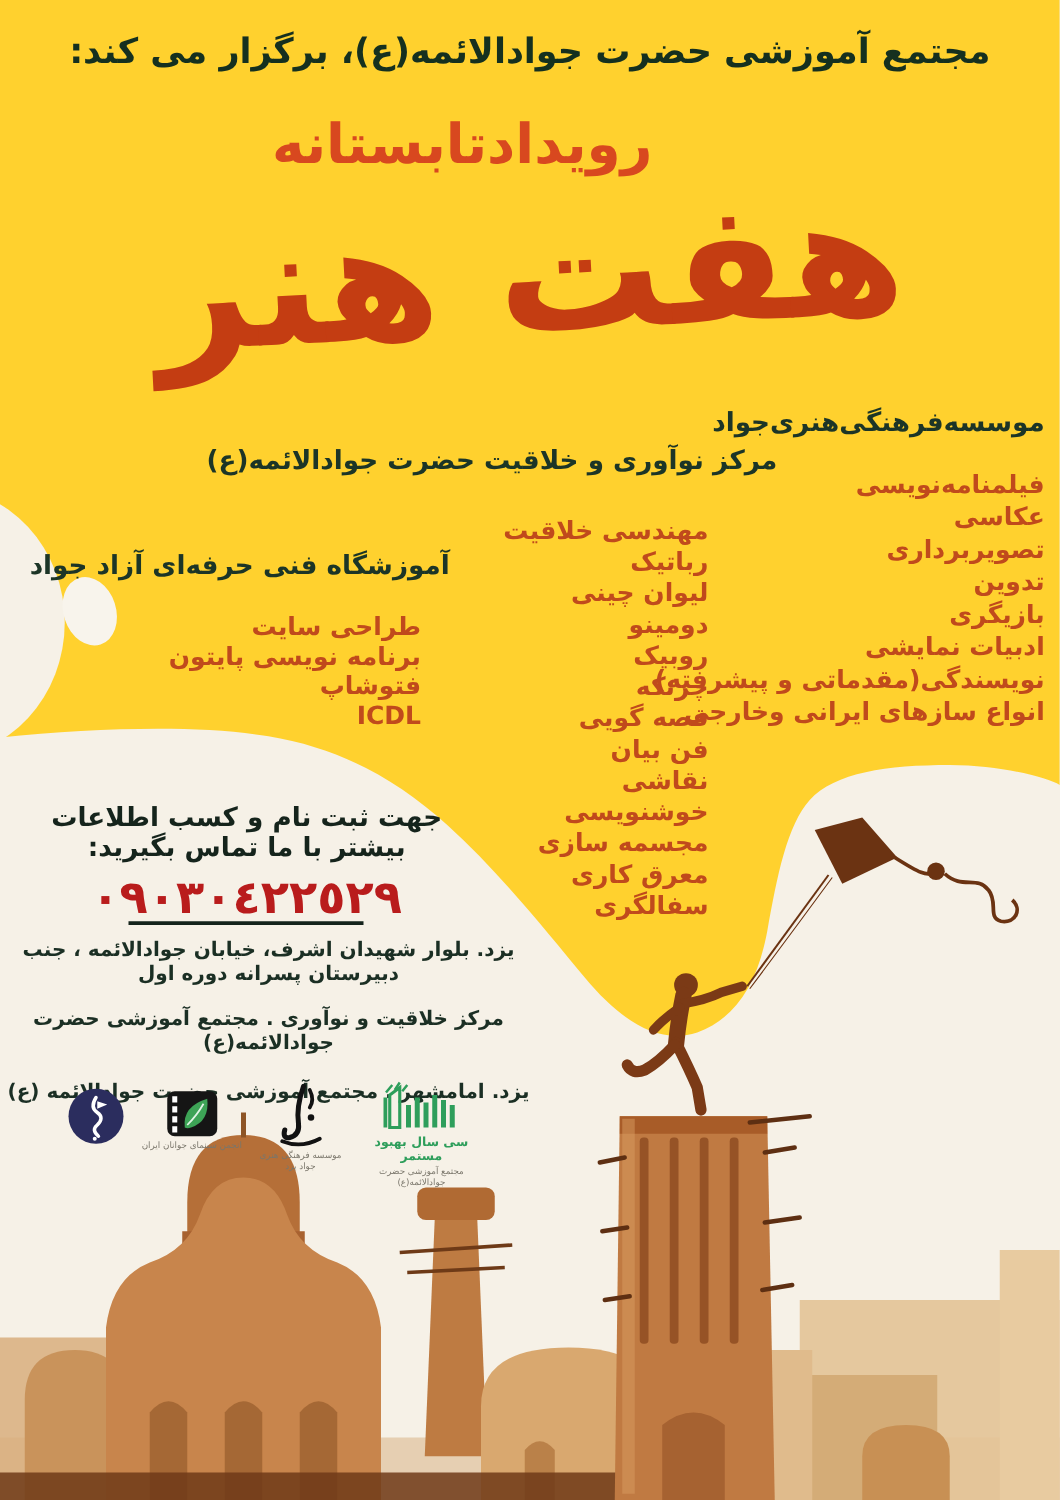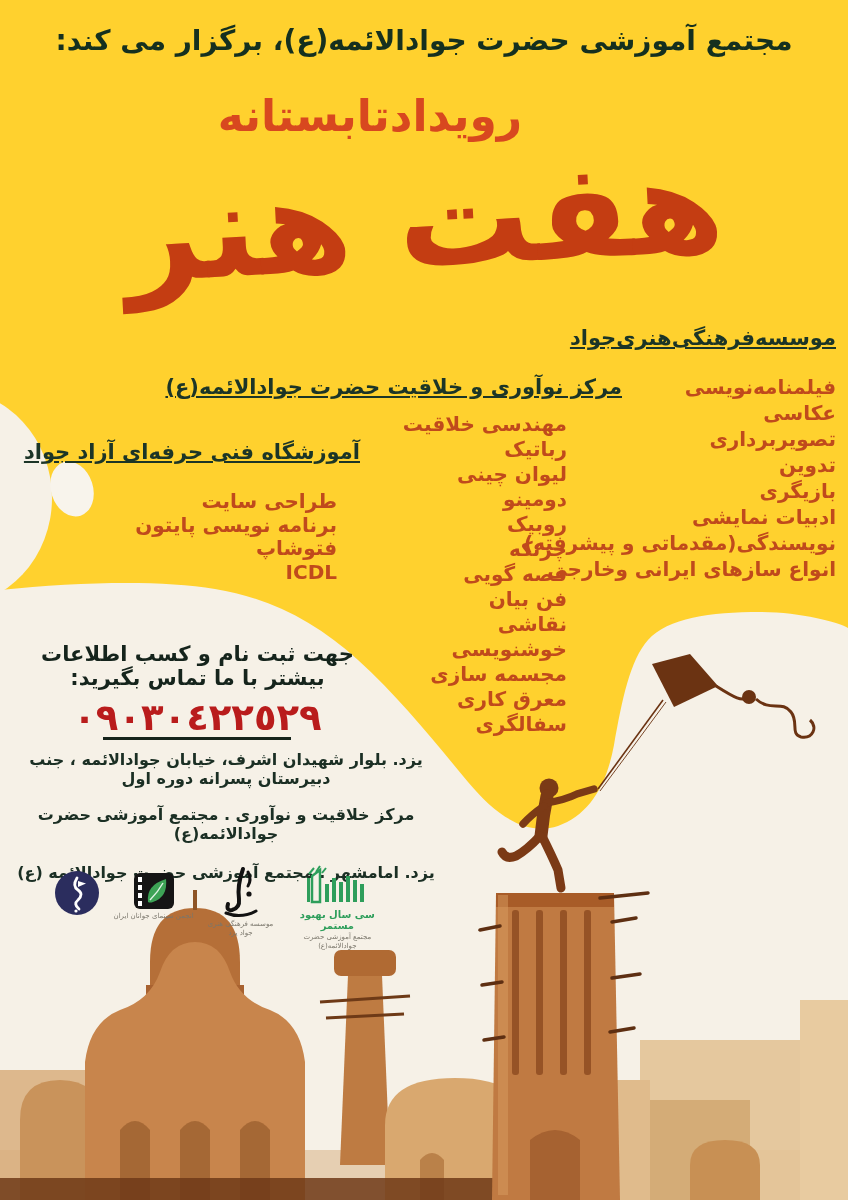--- a/index.html
+++ b/index.html
@@ -12,40 +12,40 @@
   .layer{position:absolute;z-index:2;}
 
   .top-title{left:0;top:24px;width:848px;text-align:center;
     font-size:28px;font-weight:bold;color:#15301F;letter-spacing:-0.5px;}
   .event-label{left:0;top:90px;width:740px;text-align:center;
     font-size:44px;font-weight:bold;color:#D8481F;}
   .main-title{left:0;top:148px;width:848px;text-align:center;
     font-size:132px;font-weight:bold;color:#C43D12;
     transform:rotate(-3deg);line-height:1.1;}
 
-  .col-header{font-size:21px;font-weight:bold;color:#1C3527;text-decoration:underline;}
+  .col-header{font-size:21px;font-weight:bold;color:#1C3527;}
   .col-items{font-size:20px;font-weight:bold;color:#C04A1C;text-align:right;}
 
   .inst-header{right:12px;top:326px;}
   .inst-items{right:12px;top:374px;line-height:26px;}
 
-  .innov-header{right:226px;top:375px;margin-left:40px;}
+  .innov-header{right:226px;top:356px;margin-left:40px;}
   .innov-items{right:281px;top:412px;line-height:25px;}
 
   .tech-header{right:488px;top:440px;}
   .tech-items{right:511px;top:490px;line-height:23.5px;}
 
   .contact{left:10px;top:642px;width:375px;text-align:center;}
   .contact .label{font-size:21px;font-weight:bold;color:#15241C;}
   .contact .phone{direction:ltr;font-size:37px;font-weight:bold;color:#b91c1c;
     letter-spacing:5px;margin-top:6px;}
 
   .divider{left:103px;top:737px;width:188px;height:3px;background:#15241C;}
 
-  .addresses{left:16px;top:750px;width:420px;text-align:center;
+  .addresses{left:5px;top:750px;width:420px;text-align:center;
     font-size:16px;font-weight:bold;color:#1B2F24;}
   .addresses .addr2{margin-top:17px;}
   .addresses .addr3{margin-top:20px;}
 
   .logos{left:50px;top:864px;width:340px;display:flex;align-items:flex-start;gap:6px;z-index:2;}
   .logo{display:flex;flex-direction:column;align-items:center;text-align:center;}
   .logo .cap-green{font-size:10px;font-weight:bold;color:#2E9E5B;margin-top:1px;}
   .logo .cap-gray{font-size:7px;color:#7a766b;margin-top:2px;line-height:1.3;}
   .logo1{width:108px;}
   .logo2{width:78px;padding-top:2px;}

